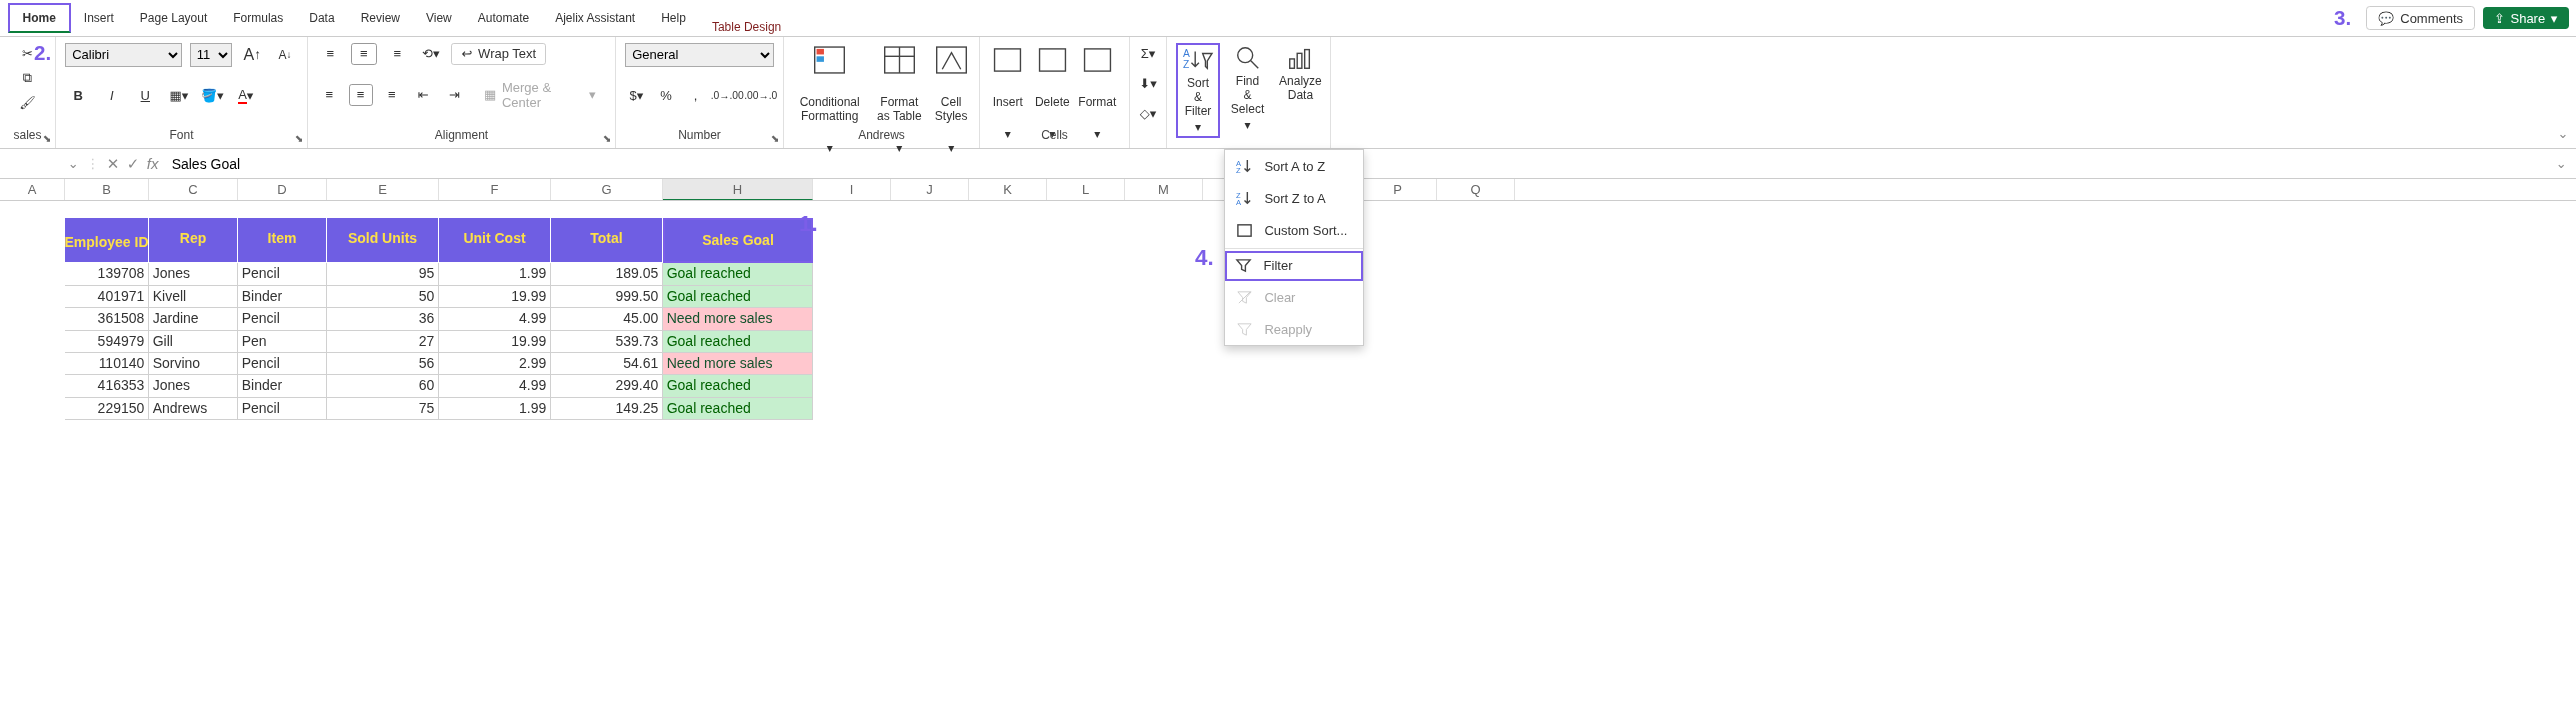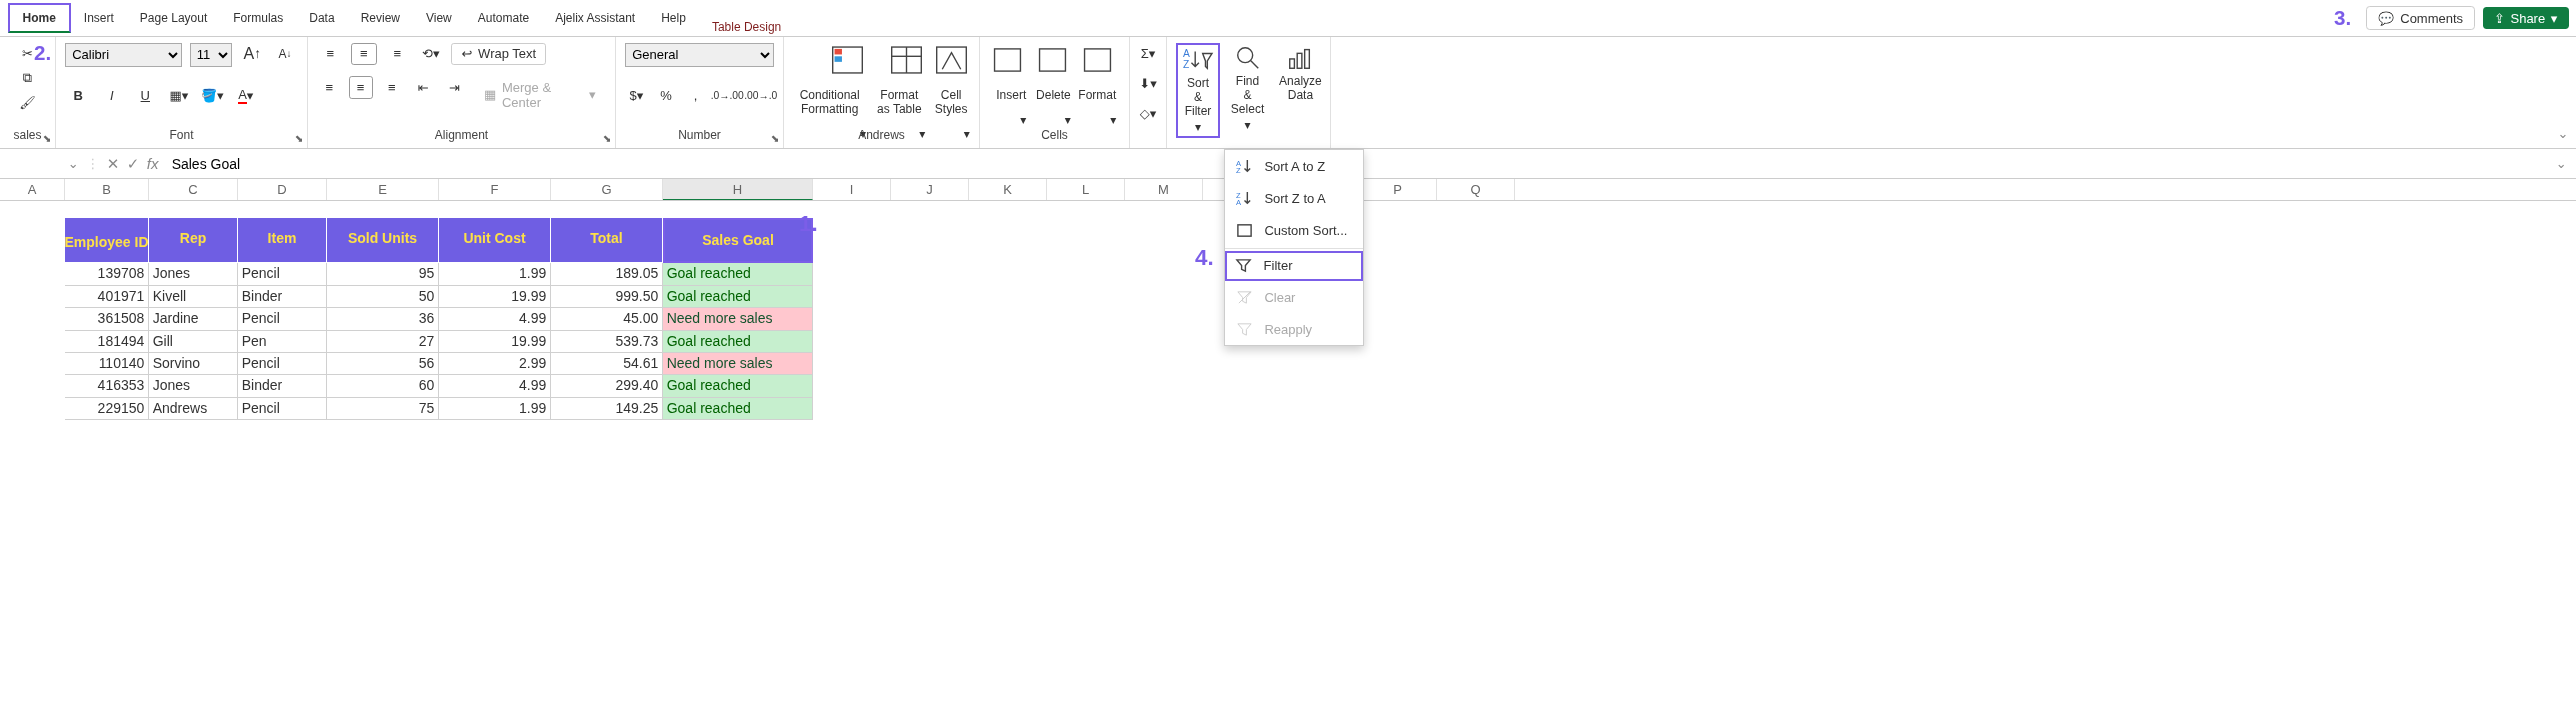--- a/index.html
+++ b/index.html
@@ -12,41 +12,41 @@
     .tab.green { color: #7f1d1d; margin-top: 17px; }
     .tabs-right { margin-left: auto; display: flex; gap: 7.5px; align-items: center; }
     .callout-num { color: #7b5ce8; font-weight: bold; font-size: 20.6px; margin-right: 7.5px; }
     .btn { border: 0.9px solid #ccc; border-radius: 3.7px; padding: 3.7px 11.2px; display: flex; align-items: center; gap: 5.6px; cursor: pointer; background: #fff; }
     .btn.share { background: #107c41; color: #fff; border: none; }
     
     
     .ribbon { display: flex; border-bottom: 0.9px solid #ccc; height: 112px; background: #fff; position: relative; }
     .ribbon-group { border-right: 0.9px solid #e0e0e0; padding: 5.6px 9.3px; display: flex; flex-direction: column; justify-content: space-between; position: relative; }
     .ribbon-group-label { text-align: center; font-size: 12px; color: #444; padding-top: 3.7px; }
-    .ribbon-row { display: flex; gap: 7.5px; }
+    .ribbon-row { display: flex; gap: 7.5px; align-items: center; }
     .ribbon-row.vert { flex-direction: column; align-items: center; gap: 1.9px; }
     
     .clipboard-grp { width: 56px; }
     .icon-btn { width: 26px; height: 22.4px; display: flex; align-items: center; justify-content: center; cursor: pointer; }
     .callout-inribbon { color: #7b5ce8; font-weight: bold; font-size: 20.6px; position: absolute; }
     
     .font-grp { width: 252px; }
     select { border: 0.9px solid #aaa; font-size: 13px; padding: 1.9px; height: 24px; }
     .font-name { width: 120px; }
     .font-size { width: 43px; }
     
     .align-grp { width: 308px; }
     .wrap-btn { border: 0.9px solid #ccc; border-radius: 2.8px; padding: 2.8px 9.3px; display: flex; align-items: center; gap: 5.6px; cursor: pointer; }
     .merge-btn { color: #aaa; padding: 2.8px 9.3px; display: flex; align-items: center; gap: 5.6px; border: 0.9px solid transparent; }
     
     .num-grp { width: 168px; }
     .num-format { width: 154px; }
     
     .styles-grp { width: 196px; }
-    .style-item { display: flex; flex-direction: column; align-items: flex-end; gap: 11px; cursor: pointer; text-align: center; font-size: 12px; line-height: 1.2; }
+    .style-item { display: flex; flex-direction: column; align-items: center; gap: 18px; cursor: pointer; text-align: center; font-size: 12px; line-height: 1.2; }
     .style-icon { width: 37px; height: 34px; }
     
     .cells-grp { width: 150px; }
     .editing-grp { width: 37px; }
     .big-item { display: flex; flex-direction: column; align-items: center; gap: 1.9px; cursor: pointer; text-align: center; font-size: 12px; padding: 1.9px 3.7px; }
     .big-item.highlighted { border: 2.8px solid #7b5ce8; }
     
     .dialog-launcher { font-size: 10.3px; color: #666; position: absolute; bottom: 3.7px; right: 3.7px; }
     
     
@@ -435,21 +435,21 @@
         <div class="cell cB num">361508</div>
         <div class="cell cC">Jardine</div>
         <div class="cell cD">Pencil</div>
         <div class="cell cE num">36</div>
         <div class="cell cF num">4.99</div>
         <div class="cell cG num">45.00</div>
         <div class="cell cH goal-r">Need more sales</div>
       </div>
       <div class="table-row">
         <div class="cell cA" style="border:none;"></div>
-        <div class="cell cB num">181494</div>
+        <div class="cell cB num">594979</div>
         <div class="cell cC">Gill</div>
         <div class="cell cD">Pen</div>
         <div class="cell cE num">27</div>
         <div class="cell cF num">19.99</div>
         <div class="cell cG num">539.73</div>
         <div class="cell cH goal-g">Goal reached</div>
       </div>
       <div class="table-row">
         <div class="cell cA" style="border:none;"></div>
         <div class="cell cB num">110140</div>

